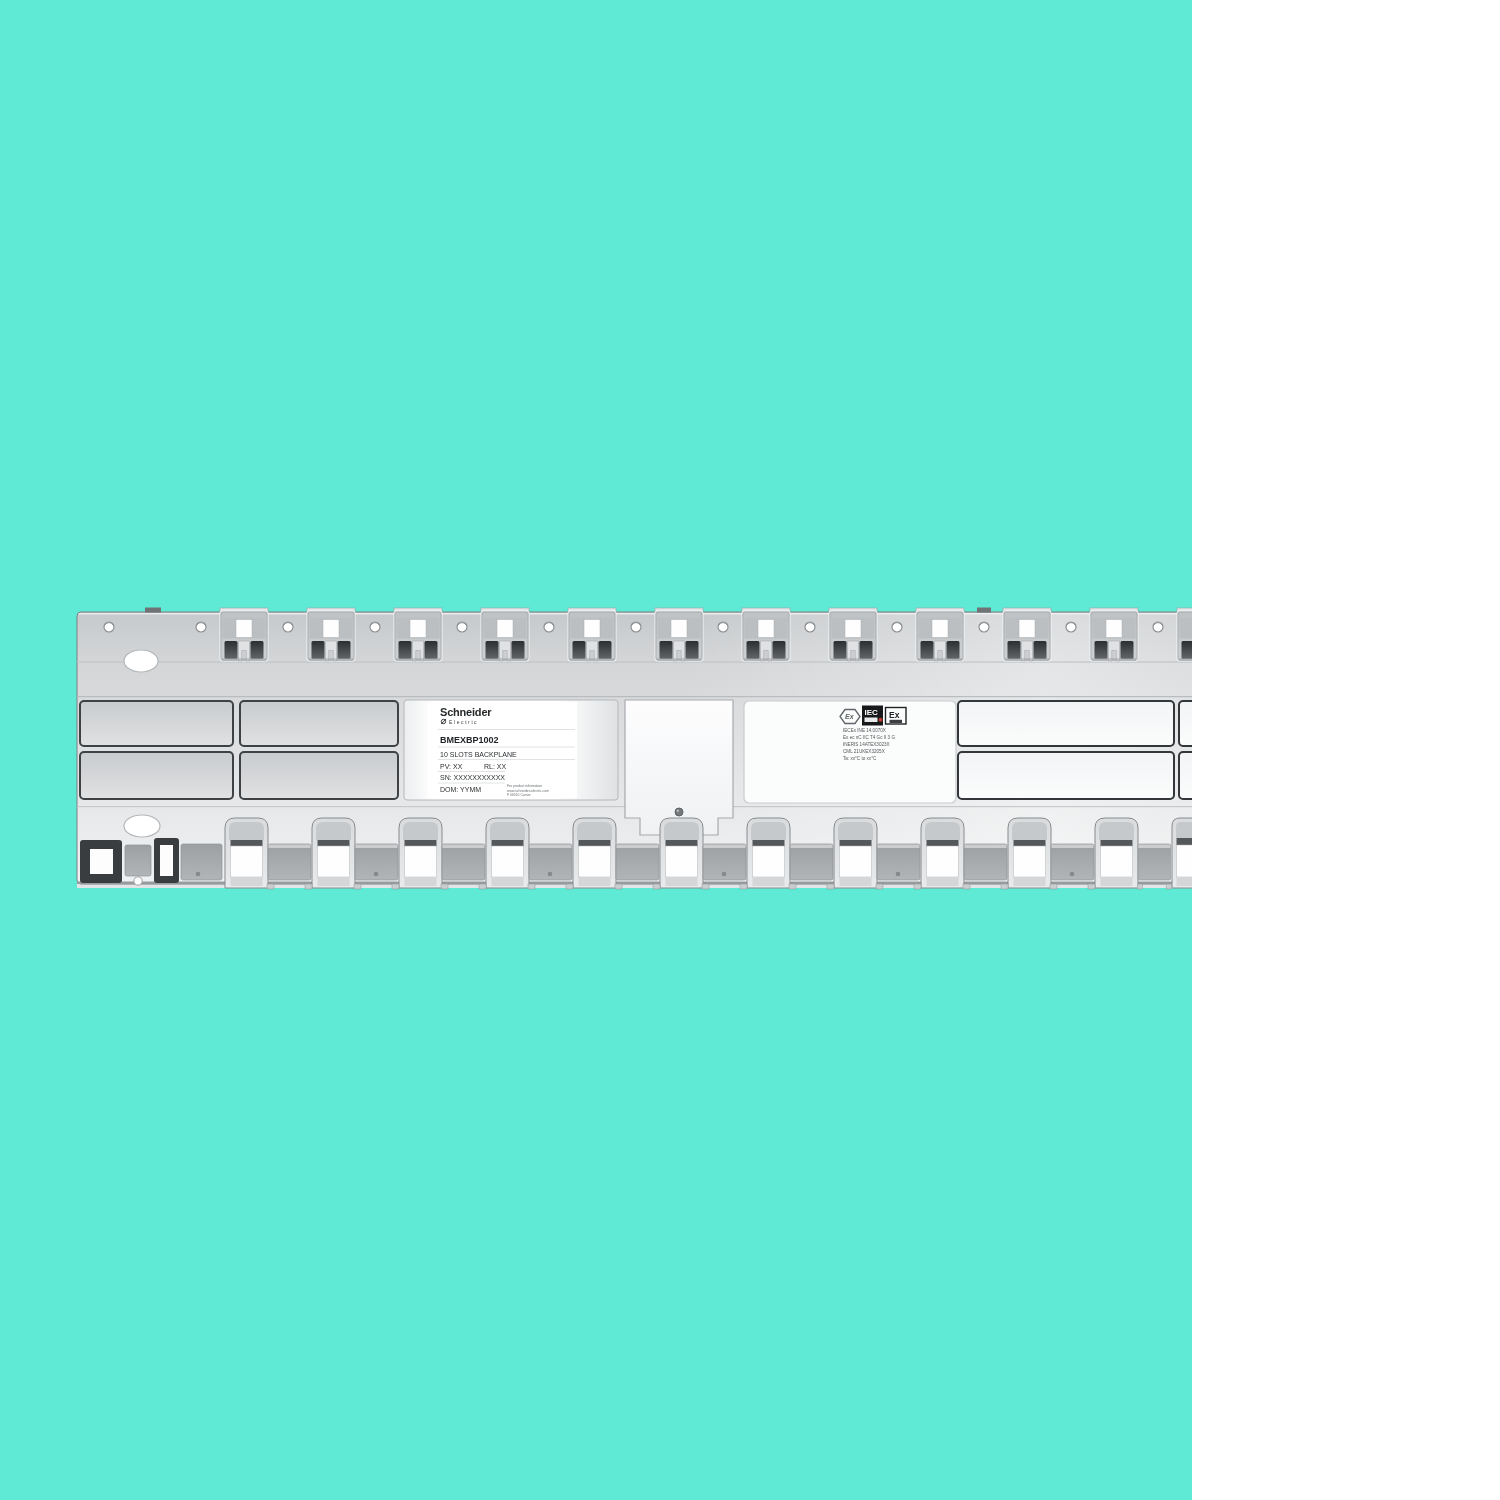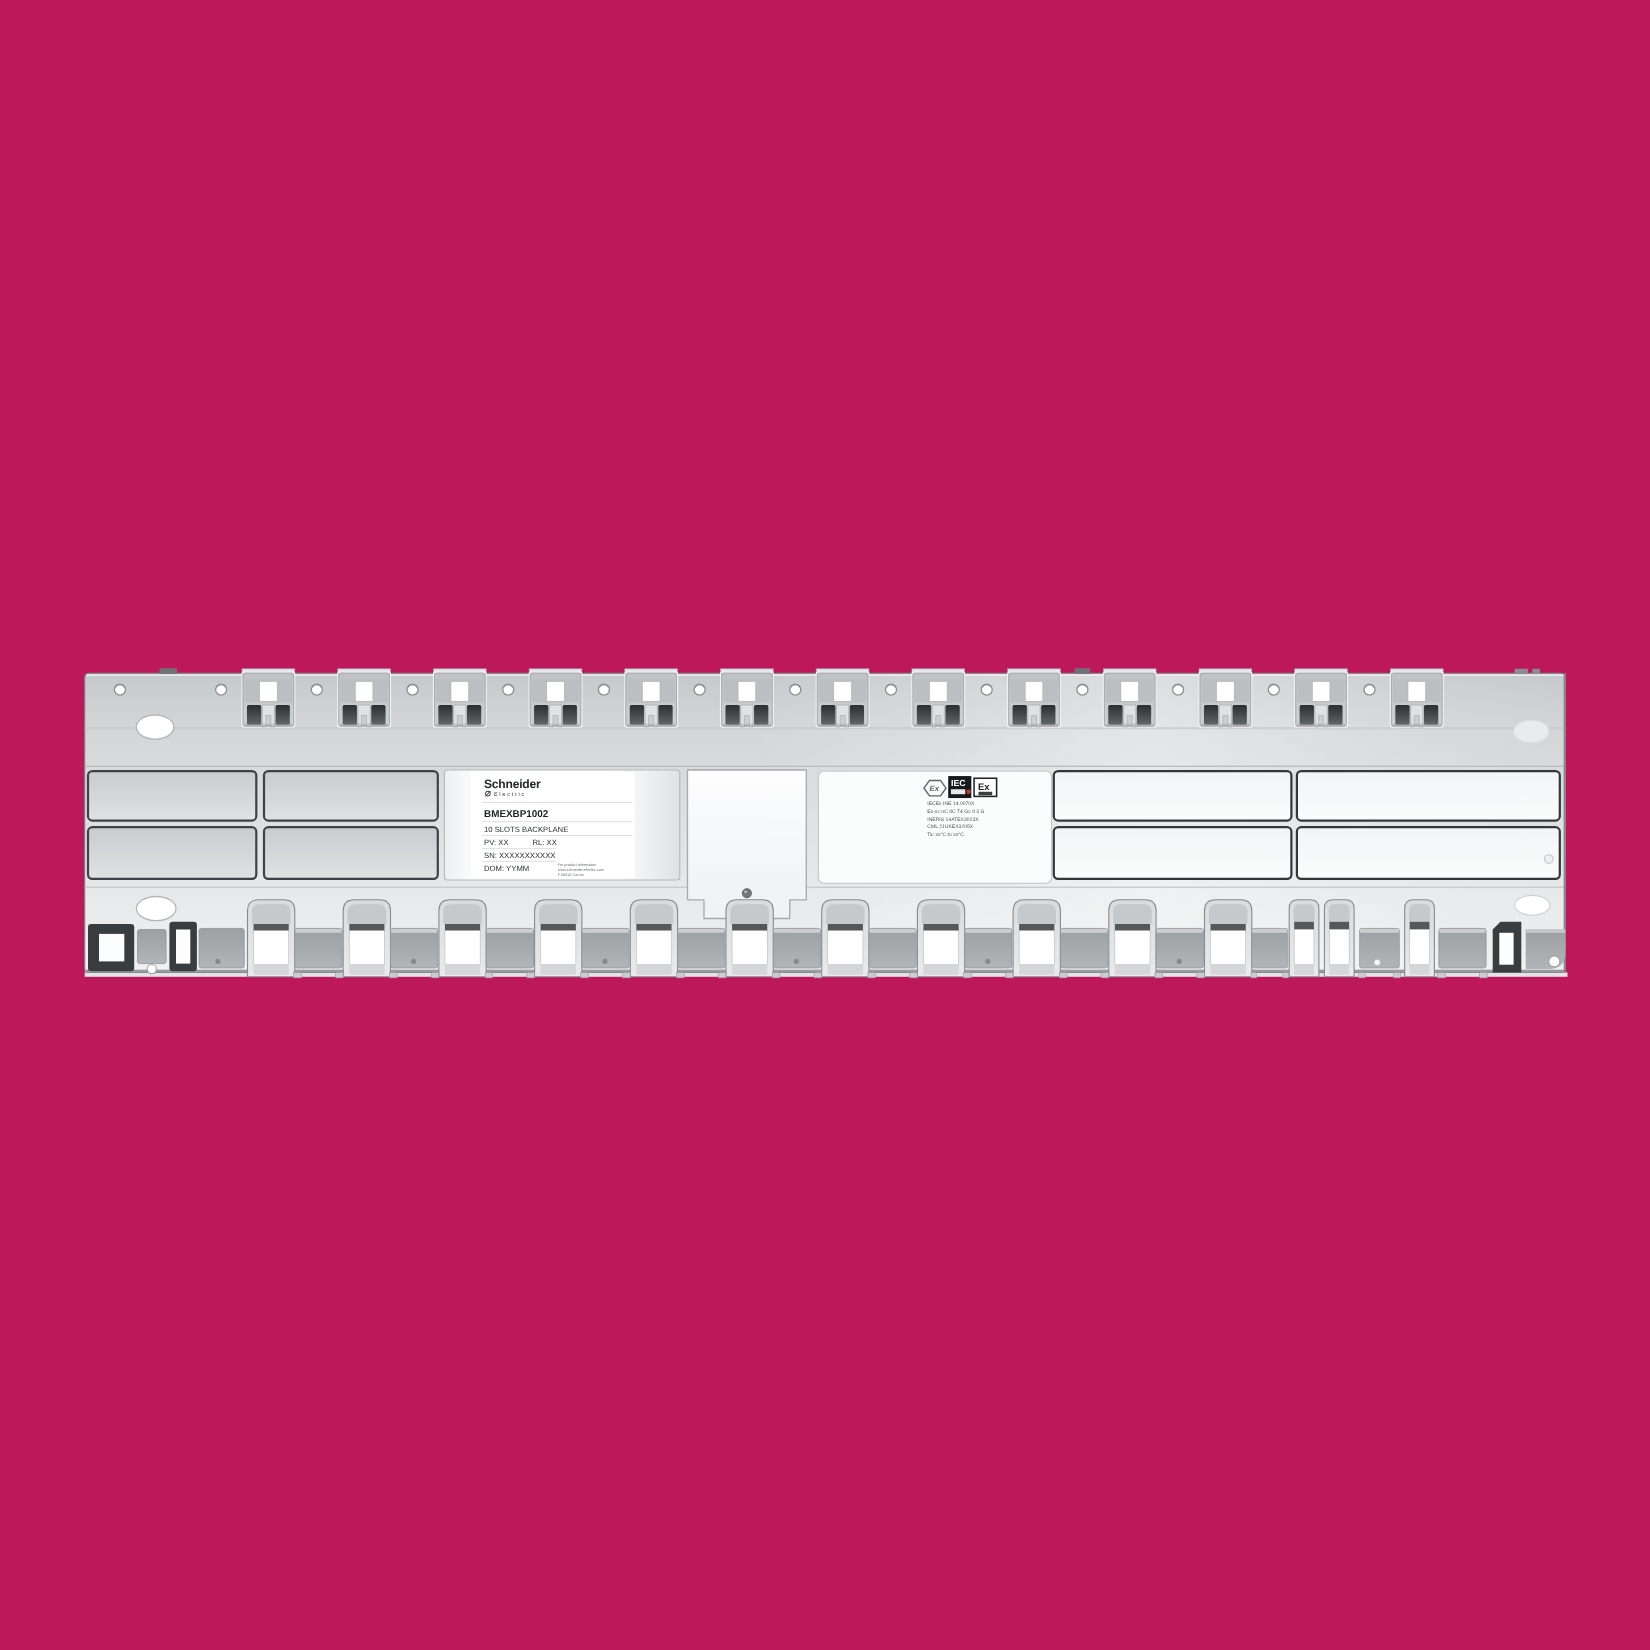--- a/index.html
+++ b/index.html
@@ -1,16 +1,16 @@
 <!DOCTYPE html>
 <html><head>
 <meta charset="utf-8">
 <style>
   html,body{margin:0;padding:0;background:#ffffff;}
-  .stage{position:relative;width:1500px;height:1500px;background:#be185d;overflow:hidden;
+  .stage{position:relative;width:1192px;height:1500px;background:#5eead4;overflow:hidden;
          font-family:"Liberation Sans",sans-serif;}
   svg{position:absolute;left:0;top:0;}
   
   .t-brand{font-family:"Liberation Sans",sans-serif;font-weight:bold;font-size:11px;fill:#26292b;letter-spacing:-0.2px;}
   .t-brandsub{font-family:"Liberation Sans",sans-serif;font-size:5px;fill:#3a3d40;letter-spacing:1.6px;}
   .t-model{font-family:"Liberation Sans",sans-serif;font-weight:bold;font-size:9px;fill:#1f2224;}
   .t-row{font-family:"Liberation Sans",sans-serif;font-size:7px;fill:#2c2f31;}
   .t-tiny{font-family:"Liberation Sans",sans-serif;font-size:3.4px;fill:#6b6e71;}
   .t-cert{font-family:"Liberation Sans",sans-serif;font-size:4.6px;fill:#54575a;}
   .t-hex{font-family:"Liberation Sans",sans-serif;font-style:italic;font-weight:bold;font-size:7px;fill:#5f6366;}

